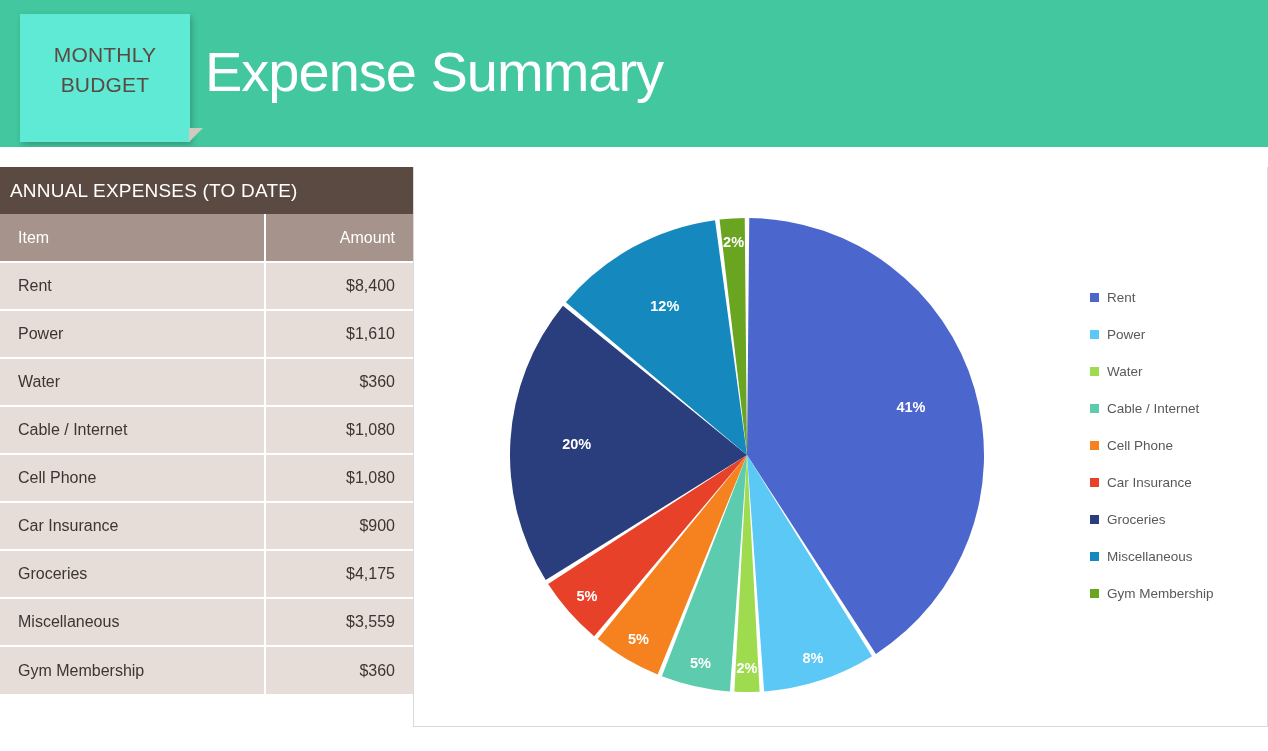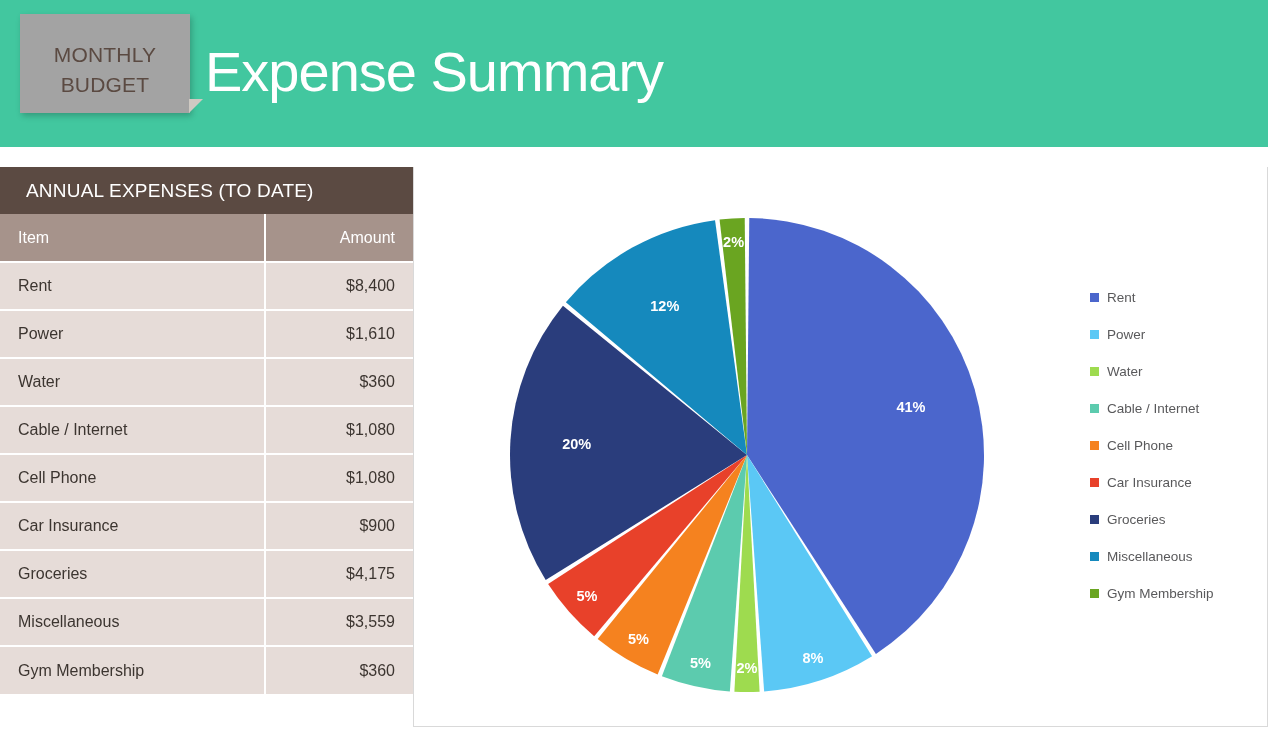--- a/index.html
+++ b/index.html
@@ -35,22 +35,22 @@
     letter-spacing: -1px;
     white-space: nowrap;
   }
 
   
   #badge {
     position: absolute;
     left: 20px;
     top: 14px;
     width: 170px;
-    height: 99px;
-    background: #a3a3a3;
+    height: 128px;
+    background: #5eead4;
     box-shadow: 2px 3px 6px rgba(0,0,0,0.22);
   }
   #badge-text {
     position: absolute;
     left: 0; right: 0;
     top: 26px;
     text-align: center;
     color: #5b4a42;
     font-size: 21px;
     line-height: 30px;
@@ -71,21 +71,21 @@
     left: 0;
     top: 167px;
     width: 413px;
   }
   #table-title {
     background: #5b4a42;
     color: #ffffff;
     font-size: 19px;
     height: 47px;
     line-height: 47px;
-    padding-left: 26px;
+    padding-left: 10px;
     box-sizing: border-box;
     letter-spacing: 0.2px;
   }
   table {
     border-collapse: collapse;
     width: 413px;
     table-layout: fixed;
   }
   th, td {
     padding: 0;

